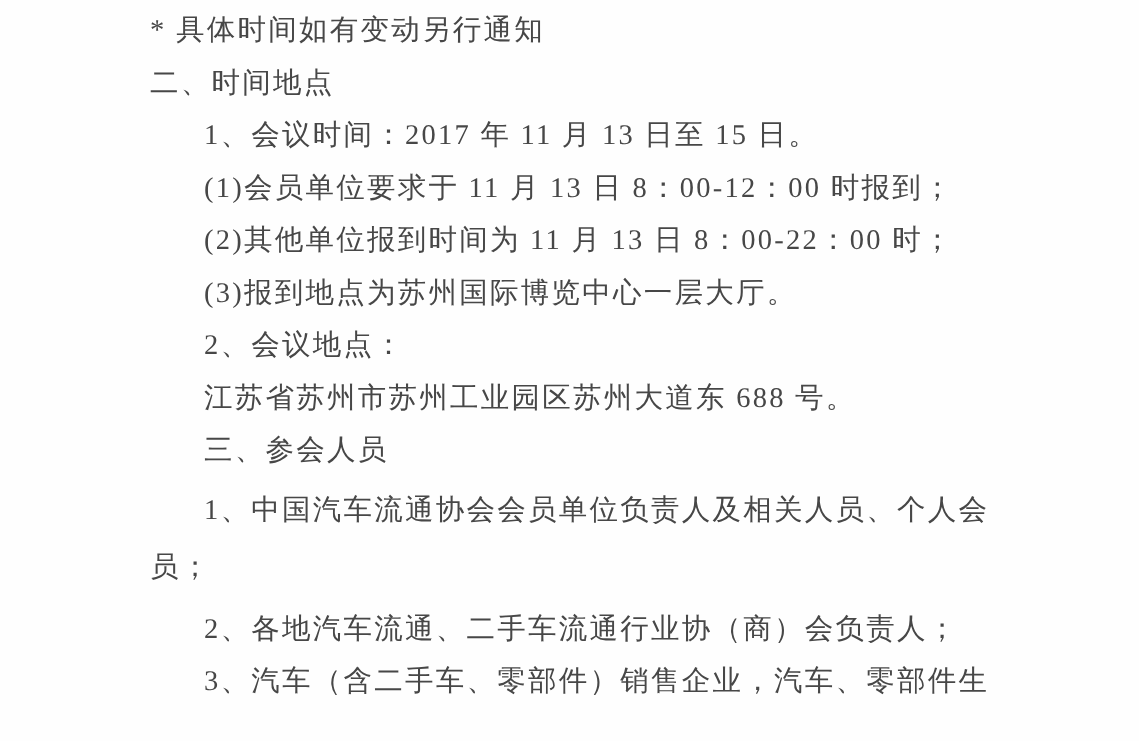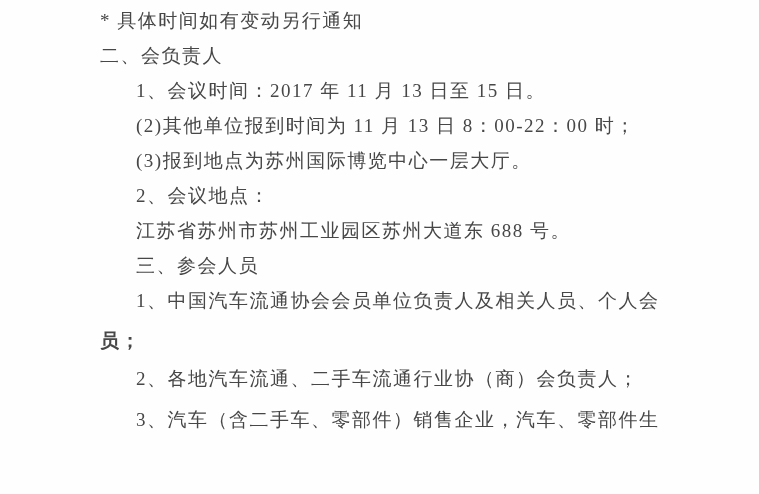--- a/index.html
+++ b/index.html
@@ -22,32 +22,33 @@
     -webkit-font-smoothing: antialiased;
   }
   .doc-line {
     line-height: 35px;
     white-space: pre;
   }
   .doc-line.indent {
     padding-left: 36px;
   }
   
-  .doc-line:nth-child(10) { margin-top: 5px; font-weight: bold; }
+  .doc-line:nth-child(10) { margin-top: 5px; }
   .doc-line:nth-child(11) { margin-top: 3px; }
   .doc-line:nth-child(12) { margin-top: 6px; }
   .doc-line:nth-child(13) { margin-top: 0; }
 </style>
 </head>
 <body>
 
 <div class="doc-page" id="doc">
     <div class="doc-line">* 具体时间如有变动另行通知</div>
-    <div class="doc-line">二、会负责人</div>
+    <div class="doc-line">二、时间地点</div>
     <div class="doc-line indent">1、会议时间：2017 年 11 月 13 日至 15 日。</div>
+    <div class="doc-line indent">(1)会员单位要求于 11 月 13 日 8：00-12：00 时报到；</div>
     <div class="doc-line indent">(2)其他单位报到时间为 11 月 13 日 8：00-22：00 时；</div>
     <div class="doc-line indent">(3)报到地点为苏州国际博览中心一层大厅。</div>
     <div class="doc-line indent">2、会议地点：</div>
     <div class="doc-line indent">江苏省苏州市苏州工业园区苏州大道东 688 号。</div>
     <div class="doc-line indent">三、参会人员</div>
     <div class="doc-line indent">1、中国汽车流通协会会员单位负责人及相关人员、个人会</div>
     <div class="doc-line">员；</div>
     <div class="doc-line indent">2、各地汽车流通、二手车流通行业协（商）会负责人；</div>
     <div class="doc-line indent">3、汽车（含二手车、零部件）销售企业，汽车、零部件生</div>
   </div>

